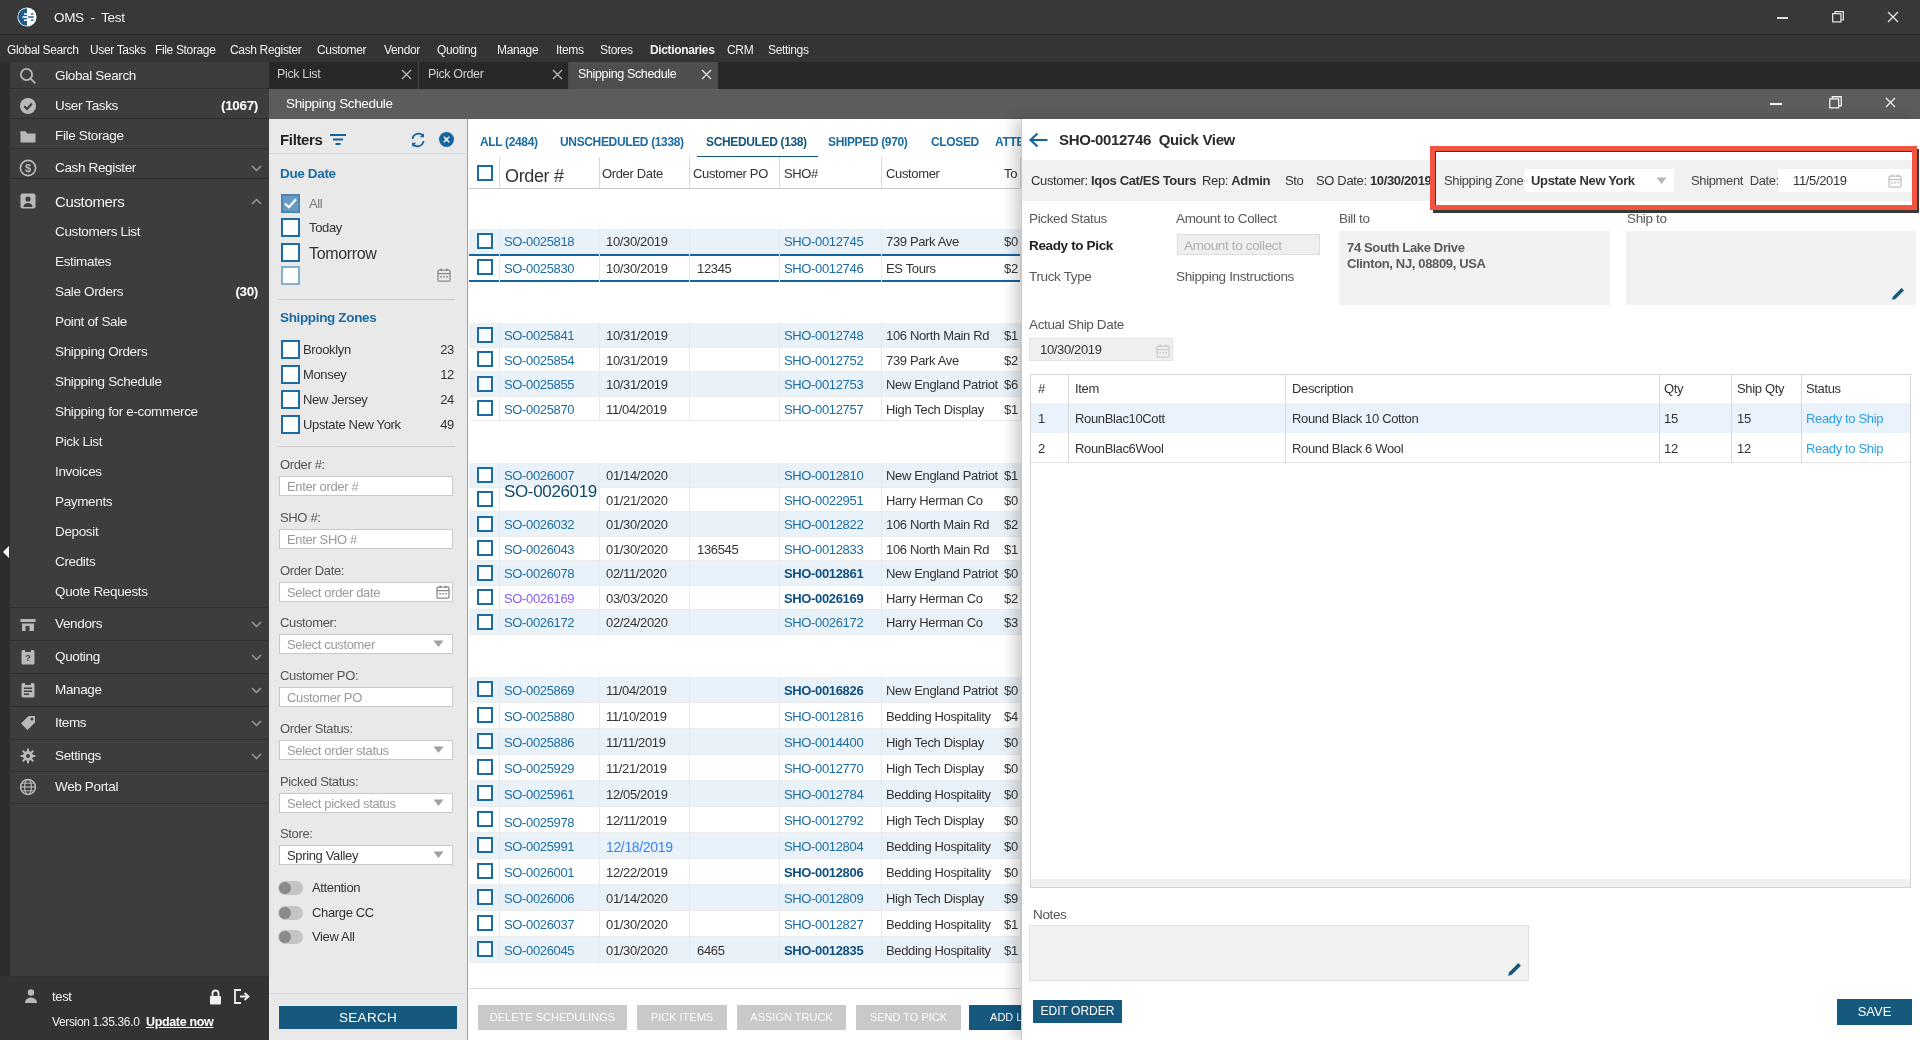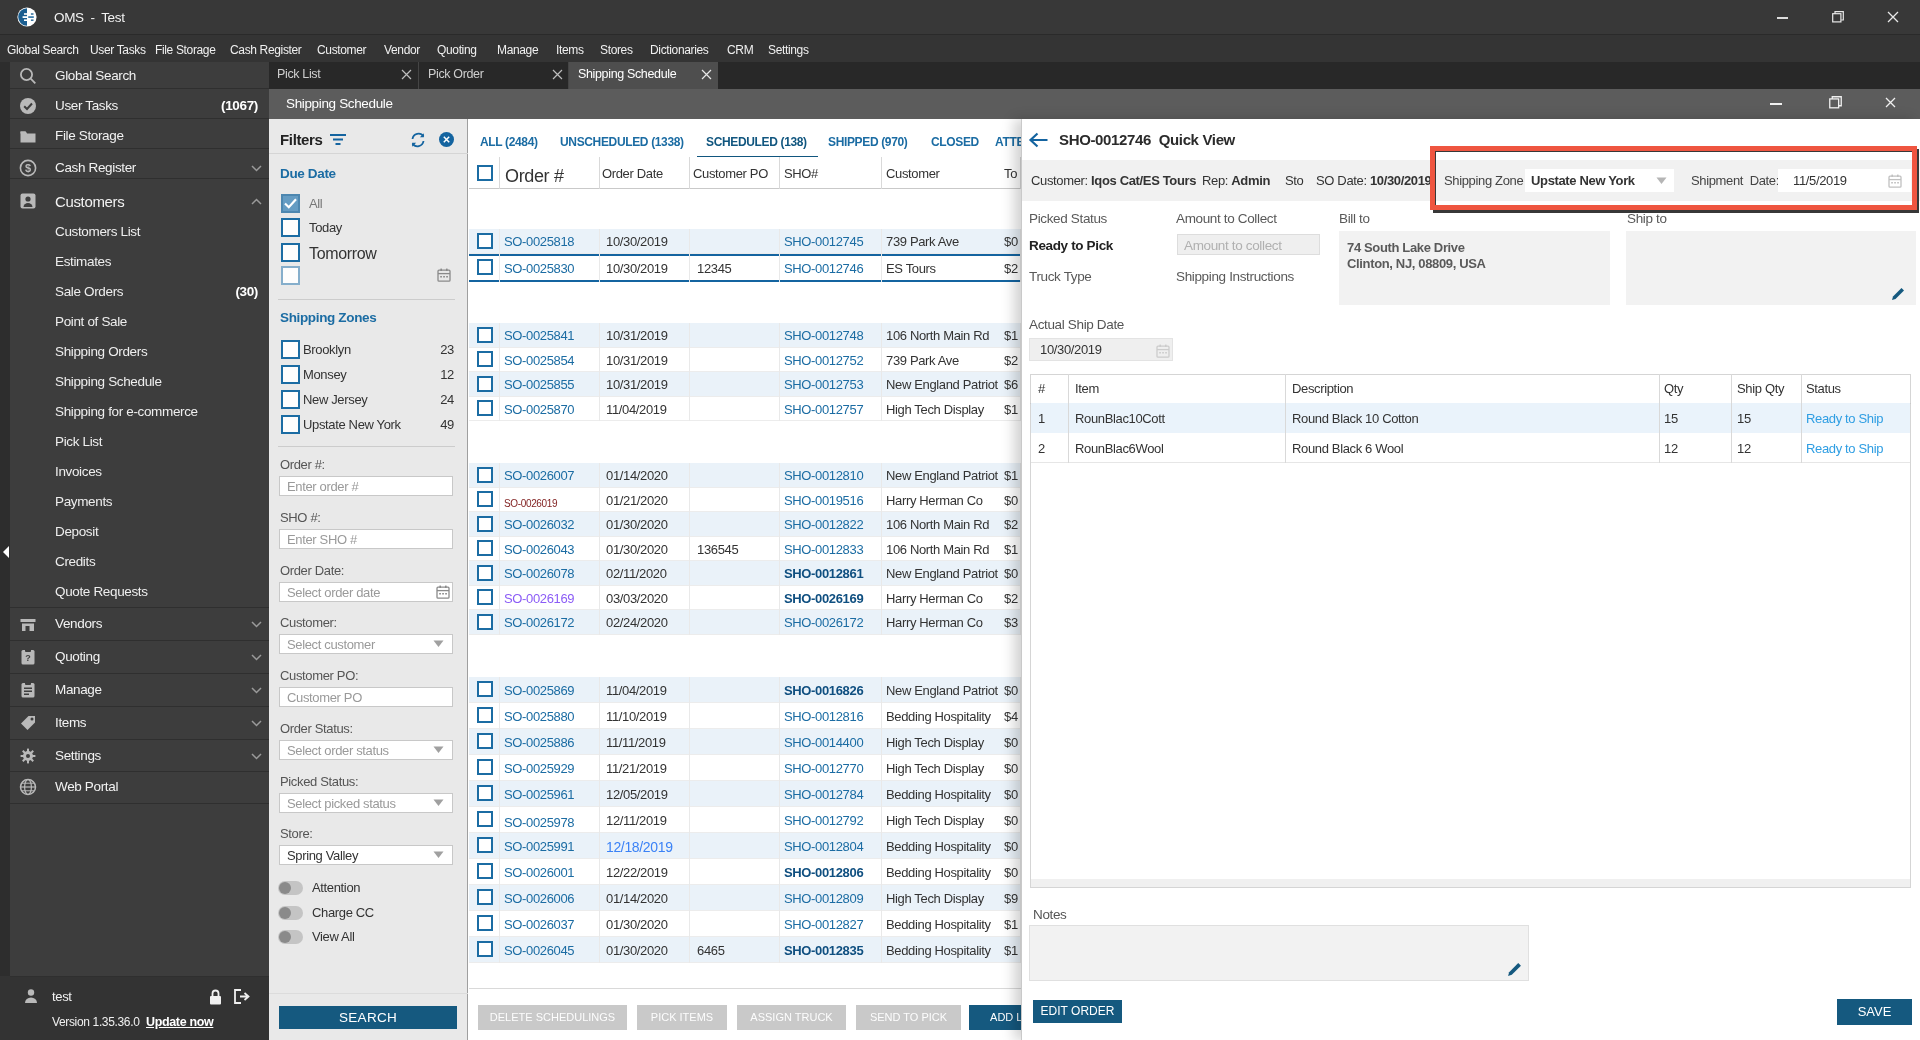--- a/index.html
+++ b/index.html
@@ -36,21 +36,21 @@
 <div class="tx" style="left:7px;top:43px;font-size:12px;color:#f0f0f0;">Global Search</div>
 <div class="tx" style="left:90px;top:43px;font-size:12px;color:#f0f0f0;">User Tasks</div>
 <div class="tx" style="left:155px;top:43px;font-size:12px;color:#f0f0f0;">File Storage</div>
 <div class="tx" style="left:230px;top:43px;font-size:12px;color:#f0f0f0;">Cash Register</div>
 <div class="tx" style="left:317px;top:43px;font-size:12px;color:#f0f0f0;">Customer</div>
 <div class="tx" style="left:384px;top:43px;font-size:12px;color:#f0f0f0;">Vendor</div>
 <div class="tx" style="left:437px;top:43px;font-size:12px;color:#f0f0f0;">Quoting</div>
 <div class="tx" style="left:497px;top:43px;font-size:12px;color:#f0f0f0;">Manage</div>
 <div class="tx" style="left:556px;top:43px;font-size:12px;color:#f0f0f0;">Items</div>
 <div class="tx" style="left:600px;top:43px;font-size:12px;color:#f0f0f0;">Stores</div>
-<div class="tx" style="left:650px;top:43px;font-size:12px;color:#f0f0f0;">Dictionaries</div>
+<div class="tx" style="left:650px;top:43px;font-size:12px;color:#f0f0f0;font-weight:bold;">Dictionaries</div>
 <div class="tx" style="left:727px;top:43px;font-size:12px;color:#f0f0f0;">CRM</div>
 <div class="tx" style="left:768px;top:43px;font-size:12px;color:#f0f0f0;">Settings</div>
 
 <div class="abs" style="left:0;top:62px;width:269px;height:978px;background:#3d3d3d;"></div>
 <div class="abs" style="left:0;top:62px;width:10px;height:978px;background:#2d2d2d;"></div>
 <svg style="left:2px;top:546px;" width="8" height="12" viewBox="0 0 8 12">
     <path d="M7 0 L1 6 L7 12 Z" fill="#fff"></path>
   </svg>
 <div class="abs" style="left:0;top:976px;width:269px;height:64px;background:#333333;"></div>
 <div class="abs" style="left:10px;top:88px;width:259px;height:1px;background:#2f2f2f;"></div>
@@ -443,23 +443,23 @@
 <div class="tx" style="left:417px;top:349.0px;font-size:13px;color:#333;">New England Patriot</div>
 <div class="tx" style="left:535px;top:349.0px;font-size:13px;color:#333;">$1</div>
 <div class="abs" style="left:0;top:369px;width:1451px;height:24px;background:#ffffff;border-bottom:1px solid #ececec;"></div>
 <div class="abs" style="left:30px;top:369px;width:1px;height:24px;background:#e9e9e9;"></div>
 <div class="abs" style="left:130px;top:369px;width:1px;height:24px;background:#e9e9e9;"></div>
 <div class="abs" style="left:220px;top:369px;width:1px;height:24px;background:#e9e9e9;"></div>
 <div class="abs" style="left:310px;top:369px;width:1px;height:24px;background:#e9e9e9;"></div>
 <div class="abs" style="left:412px;top:369px;width:1px;height:24px;background:#e9e9e9;"></div>
 <div class="abs" style="left:551px;top:369px;width:1px;height:24px;background:#e9e9e9;"></div>
 <div class="abs" style="left:8px;top:372.0px;width:16px;height:16px;border:2px solid #1b6ca3;background:#fff;"></div>
-<div class="tx" style="left:35px;top:379px;font-size:10px;color:#7f1d1d;">SO-0026019</div>
+<div class="tx" style="left:35px;top:363px;font-size:17px;color:#0c4a6e;">SO-0026019</div>
 <div class="tx" style="left:137px;top:373.5px;font-size:13px;color:#333;">01/21/2020</div>
-<div class="tx" style="left:315px;top:373.5px;font-size:13px;font-weight:normal;color:#1b6ca3;">SHO-0019516</div>
+<div class="tx" style="left:315px;top:373.5px;font-size:13px;font-weight:normal;color:#1b6ca3;">SHO-0022951</div>
 <div class="tx" style="left:417px;top:373.5px;font-size:13px;color:#333;">Harry Herman Co</div>
 <div class="tx" style="left:535px;top:373.5px;font-size:13px;color:#333;">$0</div>
 <div class="abs" style="left:0;top:393px;width:1451px;height:25px;background:#eaf2f9;border-bottom:1px solid #ececec;"></div>
 <div class="abs" style="left:30px;top:393px;width:1px;height:25px;background:#e9e9e9;"></div>
 <div class="abs" style="left:130px;top:393px;width:1px;height:25px;background:#e9e9e9;"></div>
 <div class="abs" style="left:220px;top:393px;width:1px;height:25px;background:#e9e9e9;"></div>
 <div class="abs" style="left:310px;top:393px;width:1px;height:25px;background:#e9e9e9;"></div>
 <div class="abs" style="left:412px;top:393px;width:1px;height:25px;background:#e9e9e9;"></div>
 <div class="abs" style="left:551px;top:393px;width:1px;height:25px;background:#e9e9e9;"></div>
 <div class="abs" style="left:8px;top:396.5px;width:16px;height:16px;border:2px solid #1b6ca3;background:#fff;"></div>

